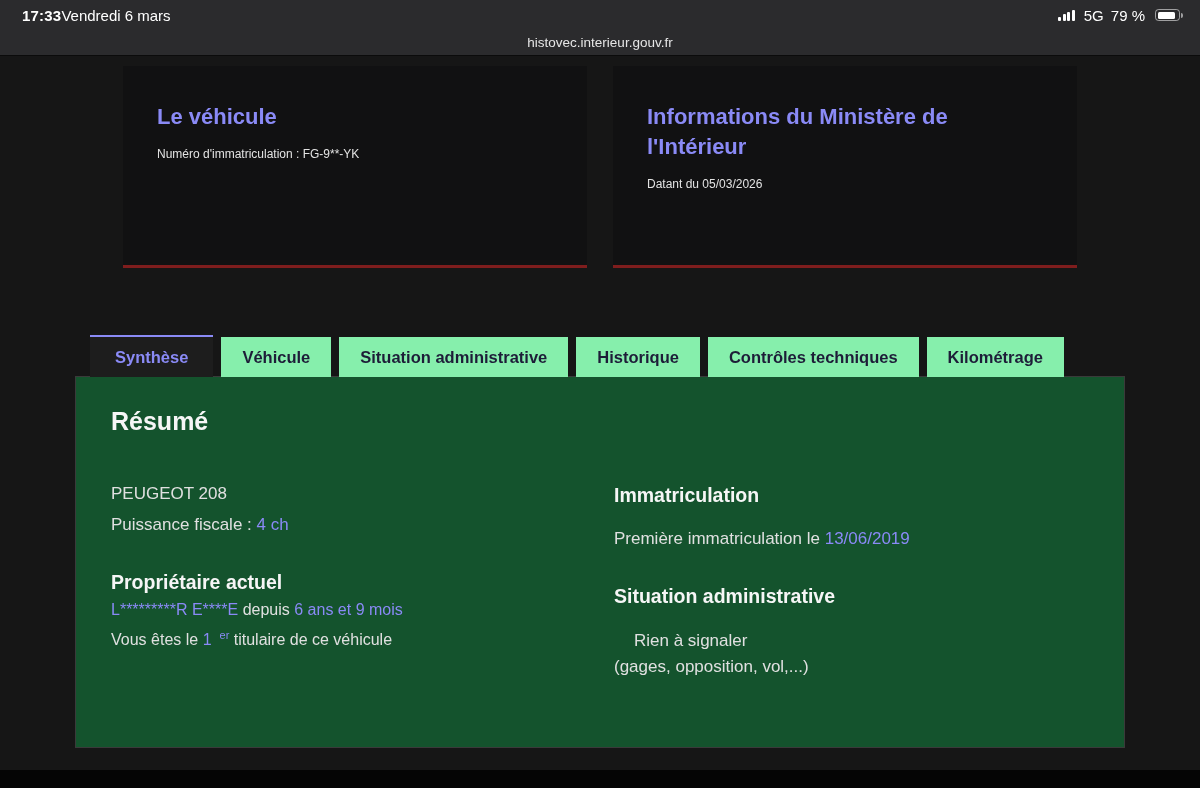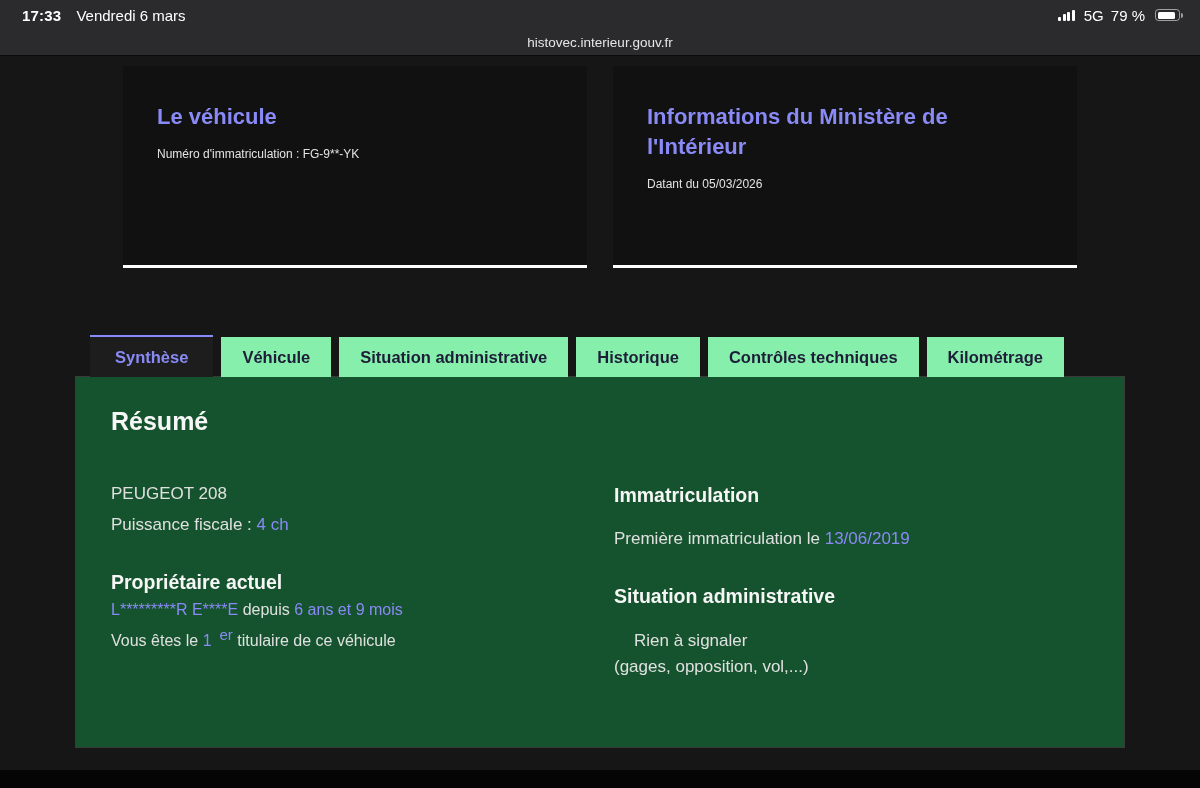--- a/index.html
+++ b/index.html
@@ -10,21 +10,21 @@
     -webkit-font-smoothing:antialiased;
   }
 
   
   .statusbar {
     position:absolute; top:0; left:0; right:0; height:30px;
     background:#2b2b2d; color:#fff; font-size:15px;
     display:flex; justify-content:space-between; align-items:center;
     padding:0 16px 0 22px;
   }
-  .sb-left { display:flex; align-items:flex-start; gap:15px; }
+  .sb-left { display:flex; align-items:flex-start; }
   .sb-time { font-weight:700; letter-spacing:.2px; }
   .sb-right { display:flex; align-items:center; gap:7px; }
   .signal { display:inline-flex; align-items:flex-end; gap:1.5px; height:11px; margin-right:2px; }
   .signal i { display:block; width:3px; background:#fff; border-radius:1px; }
   .b1{height:4px}.b2{height:6.5px}.b3{height:8.5px}.b4{height:11px}
   .battery { position:relative; display:inline-block; width:25px; height:12px;
     border:1px solid rgba(255,255,255,.55); border-radius:3.5px; margin-left:3px; margin-right:4px; }
   .batt-fill { position:absolute; left:1.5px; top:1.5px; bottom:1.5px; width:17px; background:#fff; border-radius:1.5px; }
   .batt-nub { position:absolute; right:-4px; top:3px; width:2px; height:4.5px;
     background:rgba(255,255,255,.55); border-radius:0 2px 2px 0; }
@@ -37,21 +37,21 @@
     color:#e6e6e6; font-size:13.5px;
   }
 
   
   .page { position:absolute; top:57px; left:0; right:0; height:713px; background:#161616; }
   .bottom-strip { position:absolute; left:0; right:0; top:770px; height:18px; background:#050505; }
 
   
   .card {
     position:absolute; top:9px; width:464px; height:202px;
-    background:#111112; border-bottom:3px solid #ffffff;
+    background:#111112; border-bottom:3px solid #7f1d1d;
     padding:30px 34px;
   }
   .card-left { left:123px; }
   .card-right { left:613px; }
   .card-title { color:var(--accent); font-size:22px; font-weight:700; line-height:1.36; margin:6px 0 15px; }
   .card-line  { color:#e3e3e3; font-size:12px; line-height:1.3; }
 
   
   .tabs-wrap {
     position:absolute; left:75px; top:278px; width:1050px; height:42px;
@@ -78,21 +78,21 @@
   .col-left  { position:absolute; left:35px;  top:107px; width:475px; }
   .col-right { position:absolute; left:538px; top:107px; width:490px; }
   .sec-heading { font-size:19.5px; line-height:23px; font-weight:700; color:#f6f6f6; margin:0 0 21px; }
   .col-left p, .col-right p { color:#e0e0e0; }
   .accent { color:var(--accent); }
   .model-line  { font-size:17px; line-height:20px; margin:0 0 11px; }
   .fiscal-line { font-size:17px; line-height:20px; margin:0 0 36px; }
   .owner-heading { margin-bottom:6px; }
   .owner-line { font-size:16px; line-height:20px; margin:0 0 5px; }
   .rank-line  { font-size:16px; line-height:20px; }
-  .rank-line sup { font-size:15px;padding-left:8px; }
+  .rank-line sup { font-size:11px;padding-left:8px; }
   .immat-line { font-size:17px; line-height:22px; margin:0 0 35px; }
   .situation-heading { margin-bottom:22px; }
   .situation-status { font-size:17px; line-height:22px; margin:0 0 4px 20px; }
   .situation-detail { font-size:17px; line-height:22px; }
 </style>
 </head>
 <body>
 
 <div class="screen">
 

